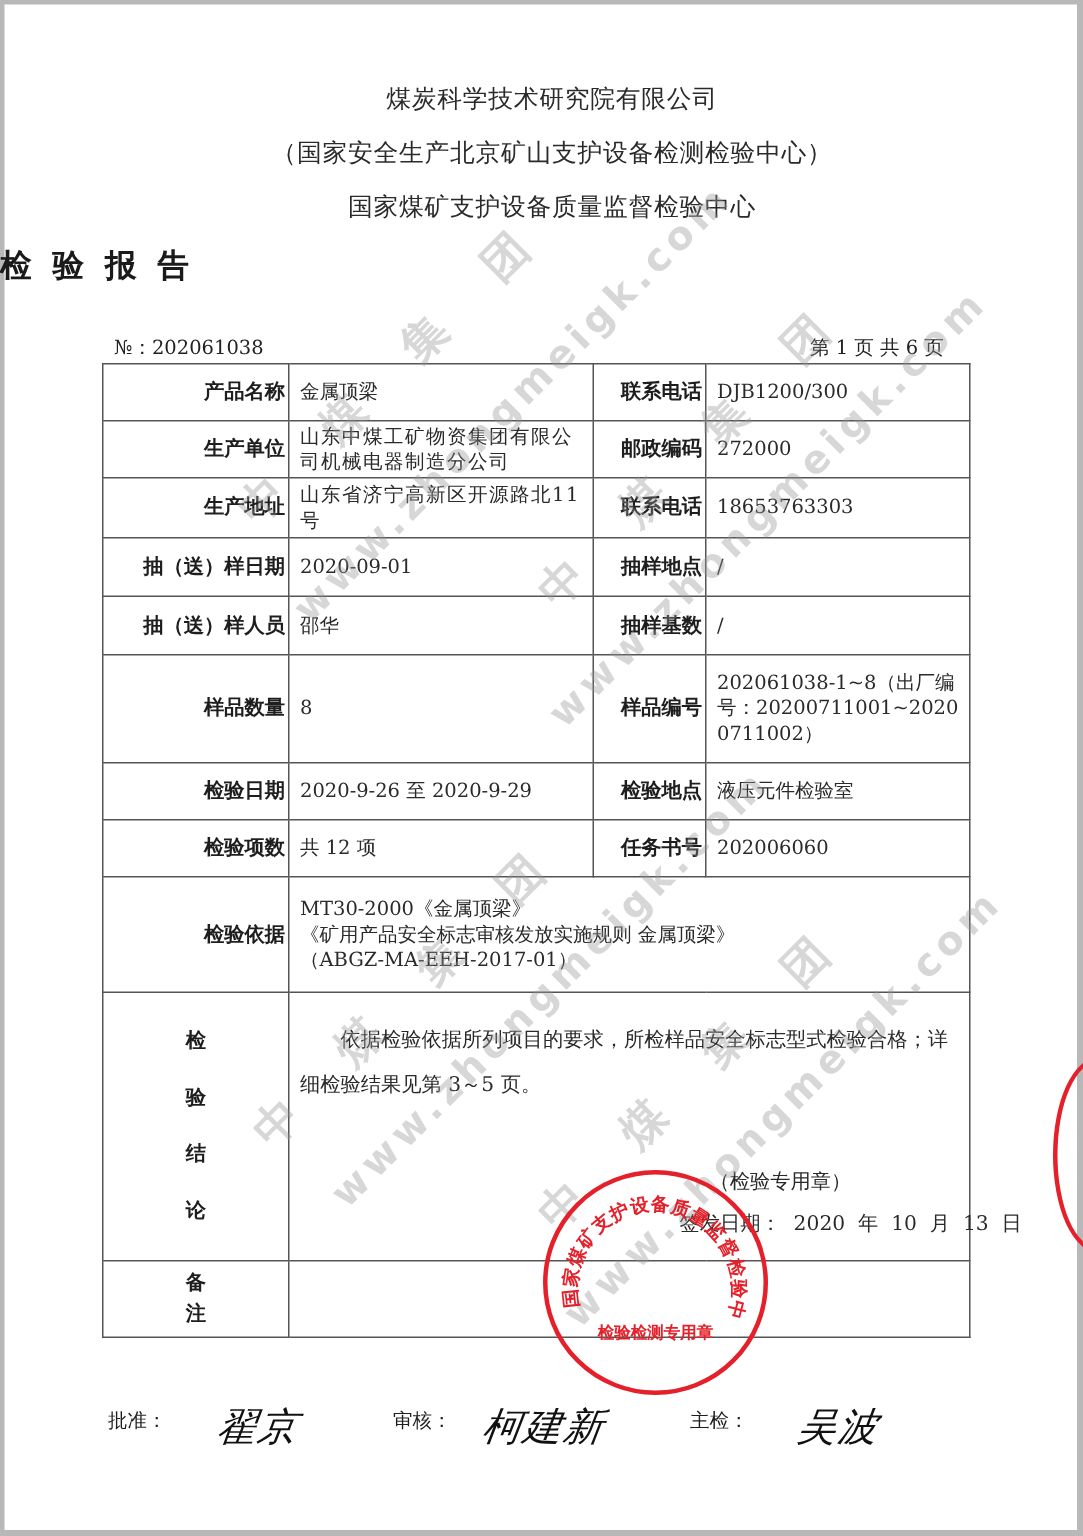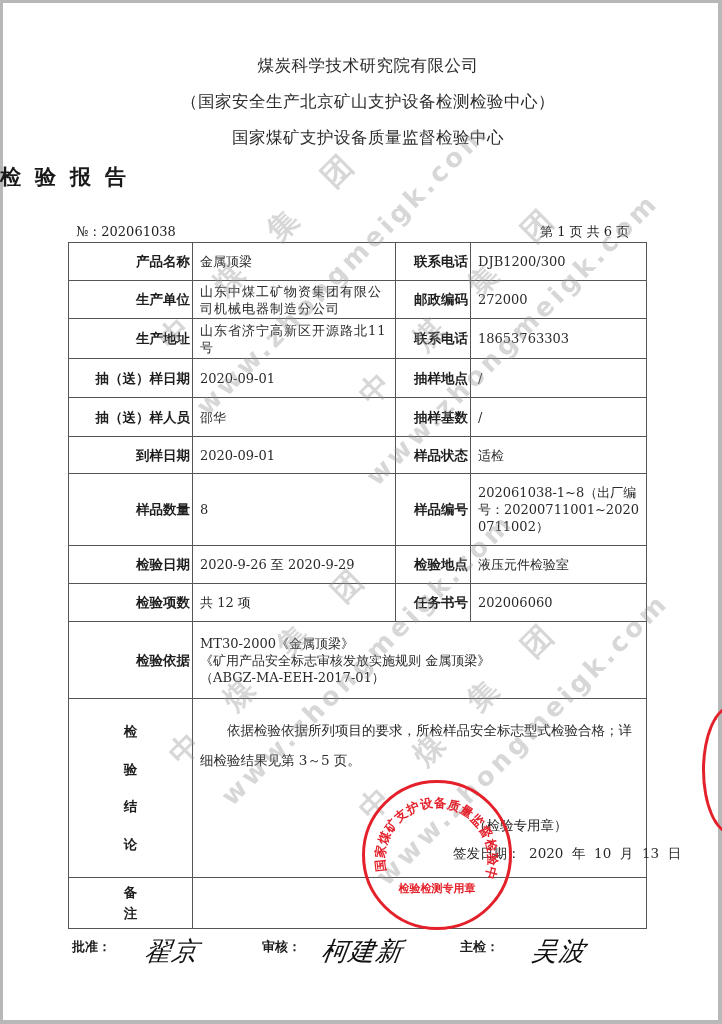--- a/index.html
+++ b/index.html
@@ -7,21 +7,21 @@
   .frame{position:absolute;left:0;top:0;width:722px;height:1024px;box-sizing:border-box;border:3px solid #b8b8b8;border-right-width:4px;border-bottom-width:4px;}
   .hdr{position:absolute;left:0;width:656px;text-align:center;font-size:16.5px;letter-spacing:0.5px;color:#2a2a2a;margin-left:40px;}
   .title{position:absolute;left:0;width:722px;font-family:"DejaVu Sans","Liberation Sans",sans-serif;font-weight:bold;font-size:21px;letter-spacing:14px;color:#1a1a1a;}
   .meta{position:absolute;top:223px;font-size:13px;color:#222;}
   table.rep{position:absolute;left:68px;top:242px;width:578px;border-collapse:collapse;table-layout:fixed;}
   table.rep td{border:1.5px solid #555;padding:0 7px;font-size:13px;vertical-align:middle;line-height:17px;color:#2a2a2a;}
   table.rep td.lbl{text-align:right;font-family:"DejaVu Sans","Liberation Sans",sans-serif;font-weight:bold;font-size:13.5px;color:#1e1e1e;padding:0 2px;}
   table.rep td.val{font-family:"DejaVu Serif","Liberation Serif",serif;}
   .vlbl{display:flex;flex-direction:column;align-items:center;justify-content:space-around;height:100%;}
   .concl-text{text-indent:2em;line-height:30px;font-size:13.5px;padding-top:4px;}
-  .sig{position:absolute;top:938px;font-family:"DejaVu Sans","Liberation Sans",sans-serif;font-size:13px;font-weight:bold;color:#1e1e1e;}
+  .sig{position:absolute;top:938px;font-family:"DejaVu Sans","Liberation Sans",sans-serif;font-size:13px;font-weight:normal;color:#1e1e1e;}
   .sign{position:absolute;top:934px;font-family:"DejaVu Serif",serif;font-size:26px;font-style:italic;color:#111;letter-spacing:1px;transform:skewX(-8deg);}
   .wm{position:absolute;font-family:"DejaVu Sans",sans-serif;font-weight:bold;color:rgba(150,150,150,0.38);transform:rotate(-45deg);transform-origin:left top;white-space:nowrap;pointer-events:none;}
   .stamp{position:absolute;left:362px;top:780px;width:150px;height:150px;border:3.5px solid #e4202a;border-radius:50%;box-sizing:border-box;}
   .stamp svg{position:absolute;left:0;top:0;}
   .stamp-bottom{position:absolute;left:0;width:100%;top:98px;text-align:center;color:#e4202a;font-family:"DejaVu Sans",sans-serif;font-weight:bold;font-size:11px;}
   .stamp2{position:absolute;left:702px;top:705px;width:60px;height:130px;border:3px solid #e4202a;border-radius:50%;box-sizing:border-box;border-right:none;}
 </style>
 </head>
 <body>
 
@@ -65,26 +65,20 @@
     <td class="lbl">抽（送）样日期</td>
     <td class="val">2020-09-01</td>
     <td class="lbl">抽样地点</td>
     <td class="val">/</td>
   </tr>
   <tr style="height:39px">
     <td class="lbl">抽（送）样人员</td>
     <td class="val">邵华</td>
     <td class="lbl">抽样基数</td>
     <td class="val">/</td>
-  </tr>
-  <tr style="height:37px">
-    <td class="lbl">到样日期</td>
-    <td class="val">2020-09-01</td>
-    <td class="lbl">样品状态</td>
-    <td class="val">适检</td>
   </tr>
   <tr style="height:72px">
     <td class="lbl">样品数量</td>
     <td class="val">8</td>
     <td class="lbl">样品编号</td>
     <td class="val" style="word-break:break-all;line-height:17px;padding:1px 3px 1px 7px">202061038-1~8（出厂编号：20200711001~20200711002）</td>
   </tr>
   <tr style="height:38px">
     <td class="lbl">检验日期</td>
     <td class="val">2020-9-26 至 2020-9-29</td>

